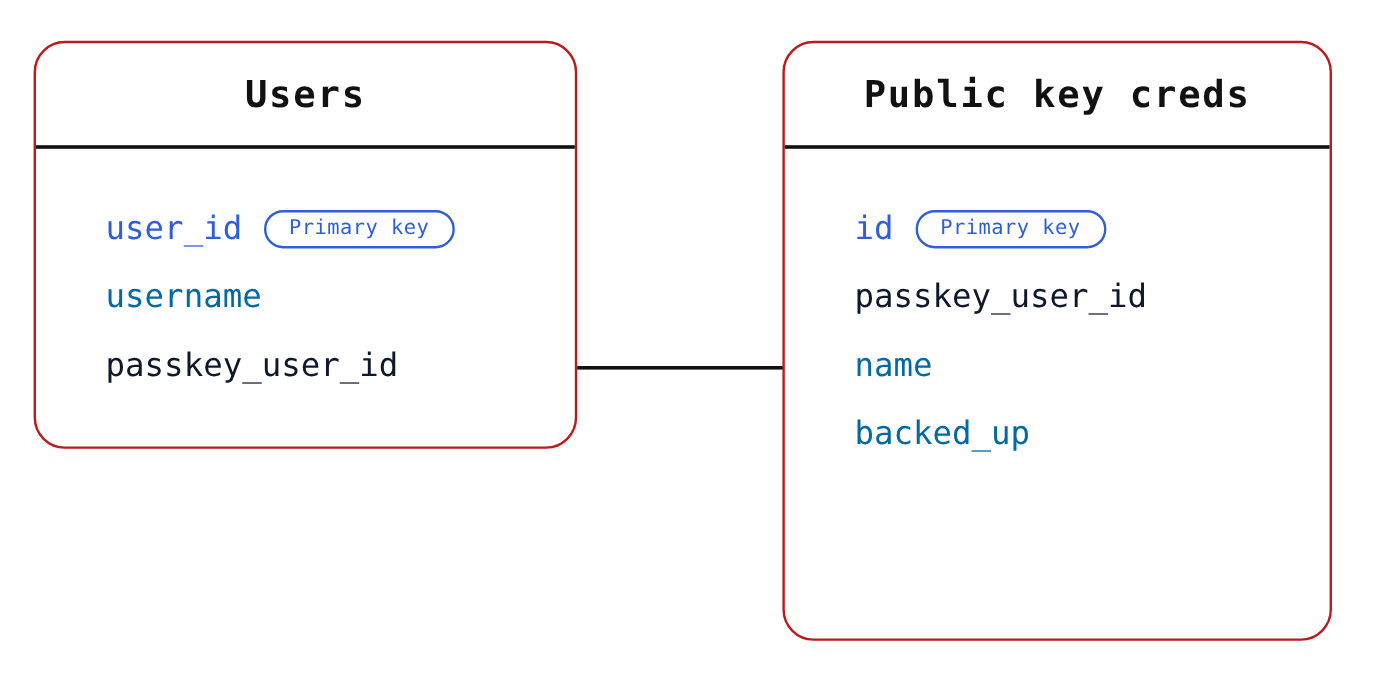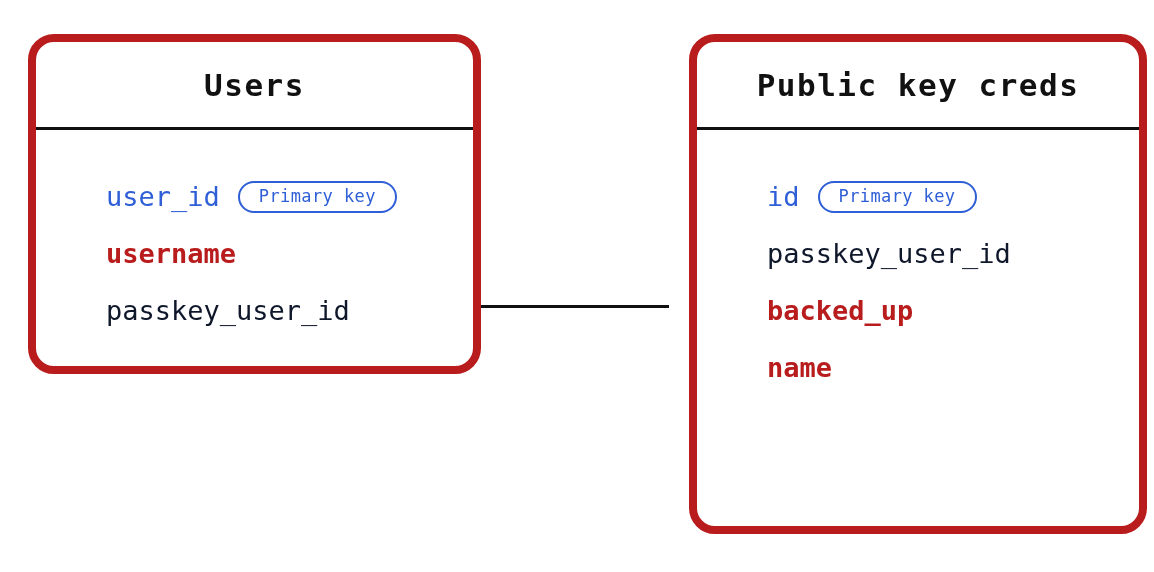--- a/index.html
+++ b/index.html
@@ -25,21 +25,21 @@
     position: absolute;
     background: #111111;
     height: 3px;
   }
 
   
   .entity {
     position: absolute;
     box-sizing: border-box;
     background: #ffffff;
-    border: 8px solid #b91c1c;
+    border: 2px solid #b91c1c;
     border-radius: 26px;
     z-index: 2;
   }
 
   .entity-header {
     box-sizing: border-box;
     height: 88px;
     display: flex;
     align-items: center;
     justify-content: center;
@@ -49,40 +49,39 @@
   .entity-title {
     font-family: "DejaVu Sans Mono", "Liberation Mono", monospace;
     font-size: 31px;
     font-weight: bold;
     letter-spacing: 1.5px;
     color: #111111;
     white-space: nowrap;
   }
 
   .entity-fields {
-    padding: 38px 0 0 40px;
-    margin-left: 30px;
+    padding: 38px 0 0 58px;
   }
 
   .field-row {
     height: 57px;
     display: flex;
     align-items: center;
   }
 
   .field-name {
     font-family: "DejaVu Sans Mono", "Liberation Mono", monospace;
     font-size: 27px;
     letter-spacing: 0px;
     color: #111111;
     white-space: nowrap;
   }
   .field-name.key   { color: #2f5fd6; }
   .field-name.fk    { color: #0f172a; }
-  .field-name.plain { color: #b91c1c; font-weight: bold; }
+  .field-name.plain { color: #0369a1; }
 
   .badge {
     box-sizing: border-box;
     margin-left: 18px;
     padding: 5px 19px 6px 19px;
     border: 2px solid #2f5fd6;
     border-radius: 999px;
     color: #2f5fd6;
     font-family: "DejaVu Sans Mono", "Liberation Mono", monospace;
     font-size: 17px;
@@ -111,34 +110,34 @@
             <span class="badge">Primary key</span>
           </div>
           <div class="field-row">
             <span class="field-name plain">username</span>
           </div>
           <div class="field-row">
             <span class="field-name fk">passkey_user_id</span>
           </div>
         </div>
       </div>
-      <div class="entity" style="left: 689px; top: 34px; width: 458px; height: 500px;">
+      <div class="entity" style="left: 652px; top: 34px; width: 458px; height: 500px;">
         <div class="entity-header">
           <div class="entity-title">Public key creds</div>
         </div>
         <div class="entity-fields">
           <div class="field-row">
             <span class="field-name key">id</span>
             <span class="badge">Primary key</span>
           </div>
           <div class="field-row">
             <span class="field-name fk">passkey_user_id</span>
           </div>
           <div class="field-row">
-            <span class="field-name plain">backed_up</span>
+            <span class="field-name plain">name</span>
           </div>
           <div class="field-row">
-            <span class="field-name plain">name</span>
+            <span class="field-name plain">backed_up</span>
           </div>
         </div>
       </div>
     </div>
 </div>
 
 </body></html>

